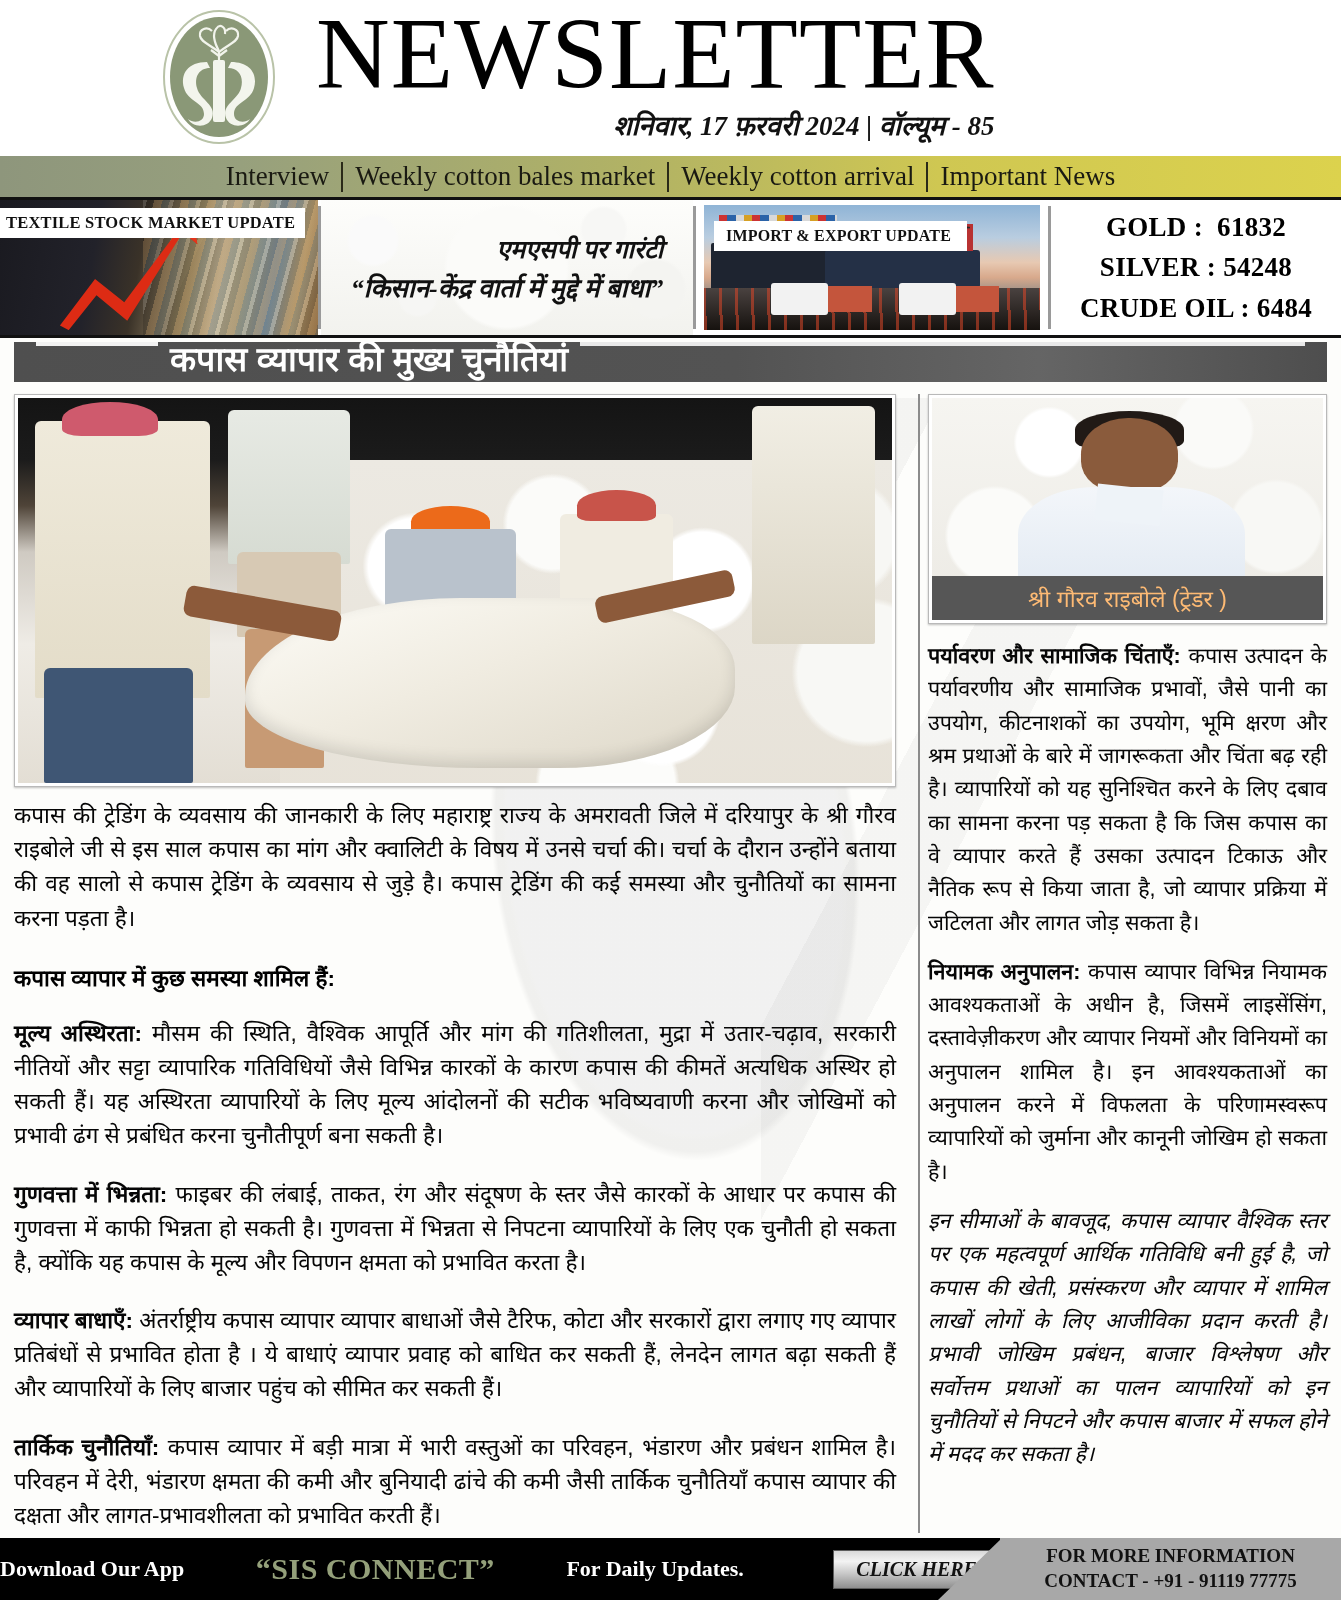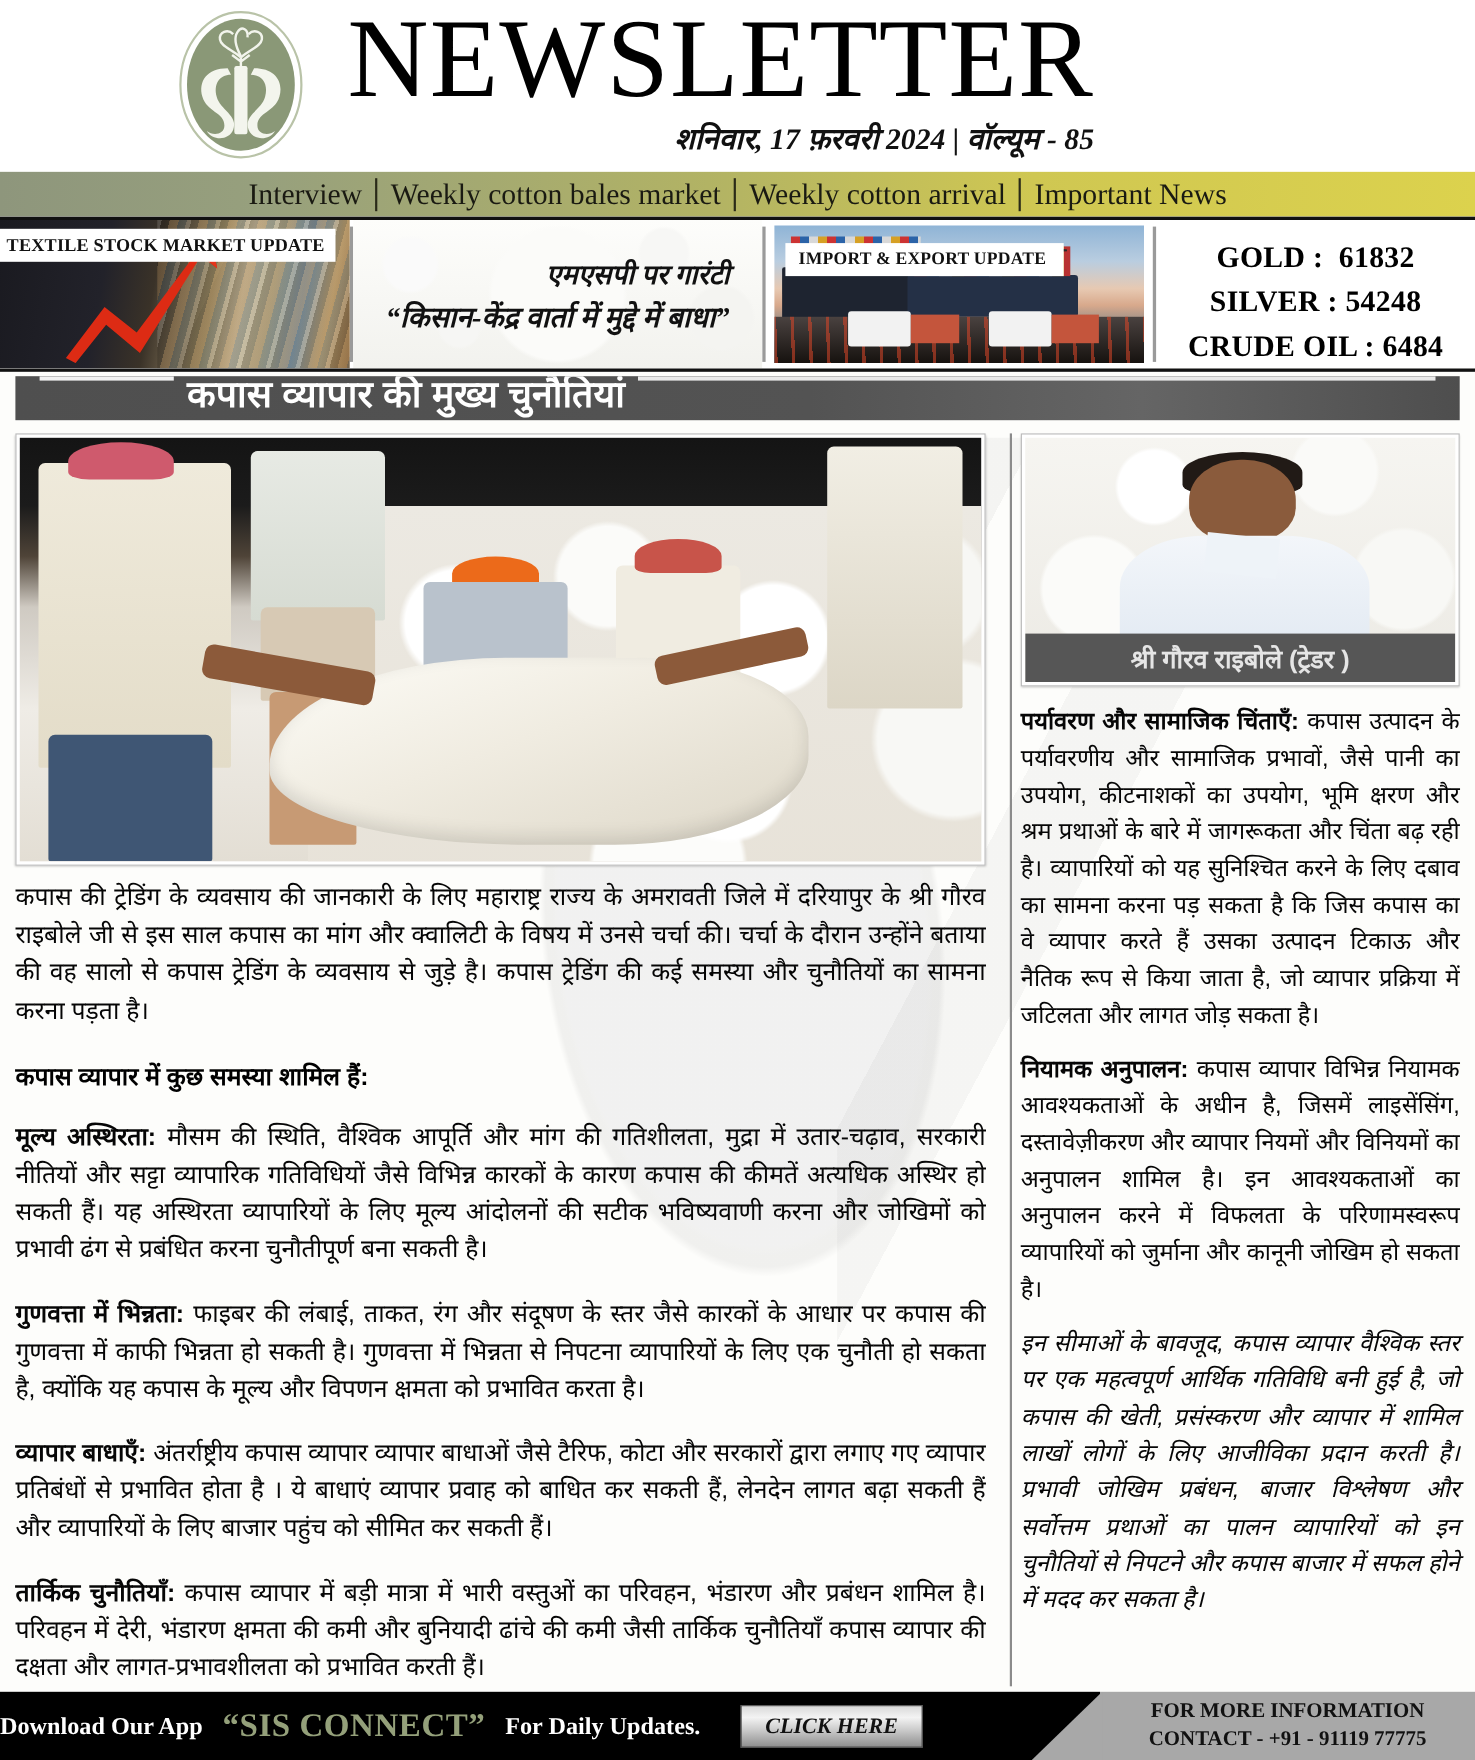--- a/index.html
+++ b/index.html
@@ -76,21 +76,21 @@
     height: 138px;
     display: flex;
     align-items: stretch;
     border-top: 3px solid #111;
     background: #fff;
   }
   .promo-cell { position: relative; overflow: hidden; }
   .cell-textile { width: 318px; }
   .cell-msp { flex: 1 1 auto; display:flex; align-items:center; justify-content:center; position:relative; }
   .cell-impexp { width: 352px; padding: 5px 8px; }
-  .cell-metals { width: 290px; display:flex; flex-direction:column; align-items:center; justify-content:flex-end; }
+  .cell-metals { width: 290px; display:flex; flex-direction:column; align-items:center; justify-content:center; }
   .vline { width: 3px; background:#9a9a9a; margin: 6px 0; }
 
   
   .textile-img {
     position:absolute; inset:0;
     background:
       linear-gradient(115deg, rgba(0,0,0,0) 58%, rgba(0,0,0,0.05) 58%),
       linear-gradient(100deg,#1a1a20 0%, #22222a 30%, #3a3228 44%, #6d604a 52%, #9a8a64 60%, #cfc0a0 68%, #b5ad8e 76%, #8a9aa3 84%, #c4a878 92%, #8e6b43 100%);
   }
   .textile-stripes {
@@ -262,21 +262,21 @@
   .p-body { position:absolute; left:22%; top:40%; width:58%; height:62%;
     background:linear-gradient(#f3f6fa,#dde6f0); border-radius:34% 34% 4% 4%; }
   .p-collar{ position:absolute; left:42%; top:40%; width:17%; height:16%; background:#eef3f8; transform:rotate(6deg); }
   .caption-bar {
     position:absolute; left:0; right:0; bottom:0; height:44px;
     background:#565656;
     display:flex; align-items:center; justify-content:center;
   }
   .caption-text {
     font-family:"Liberation Sans","DejaVu Sans",sans-serif;
-    font-weight:700; font-size:23px; color:#e5e5e5; white-space:nowrap;
+    font-weight:400; font-size:23px; color:#fdba74; white-space:nowrap;
   }
 
   .lead {
     font-family:Liberation Sans, sans-serif;
     font-size:22.5px; line-height:1.52; color:#050505;
     text-align:justify; margin-top:12px;
   }
   .sub-h {
     font-family:"Liberation Sans","DejaVu Sans",sans-serif;
     font-weight:700; font-size:22.5px; color:#000; margin-top:26px;
@@ -296,21 +296,21 @@
   .rpara b { font-weight:700; }
   .rpara.ital { font-style:italic; }
 
   
   .footer {
     position:absolute; left:0; bottom:0; width:1341px; height:62px;
     display:flex; align-items:stretch;
   }
   .f-black {
     width: 1000px; background:#000;
-    display:flex; align-items:center; justify-content:flex-start; gap:18px;
+    display:flex; align-items:center; justify-content:space-between; gap:18px;
     position:relative;
   }
   .f-text {
     font-family:"Liberation Serif","DejaVu Serif",serif;
     font-weight:700; font-size:22px; color:#fff; white-space:nowrap;
   }
   .f-brand {
     font-family:"Liberation Serif","DejaVu Serif",serif;
     font-weight:700; font-size:30px; color:#94a07a; white-space:nowrap; letter-spacing:0.5px;
   }

